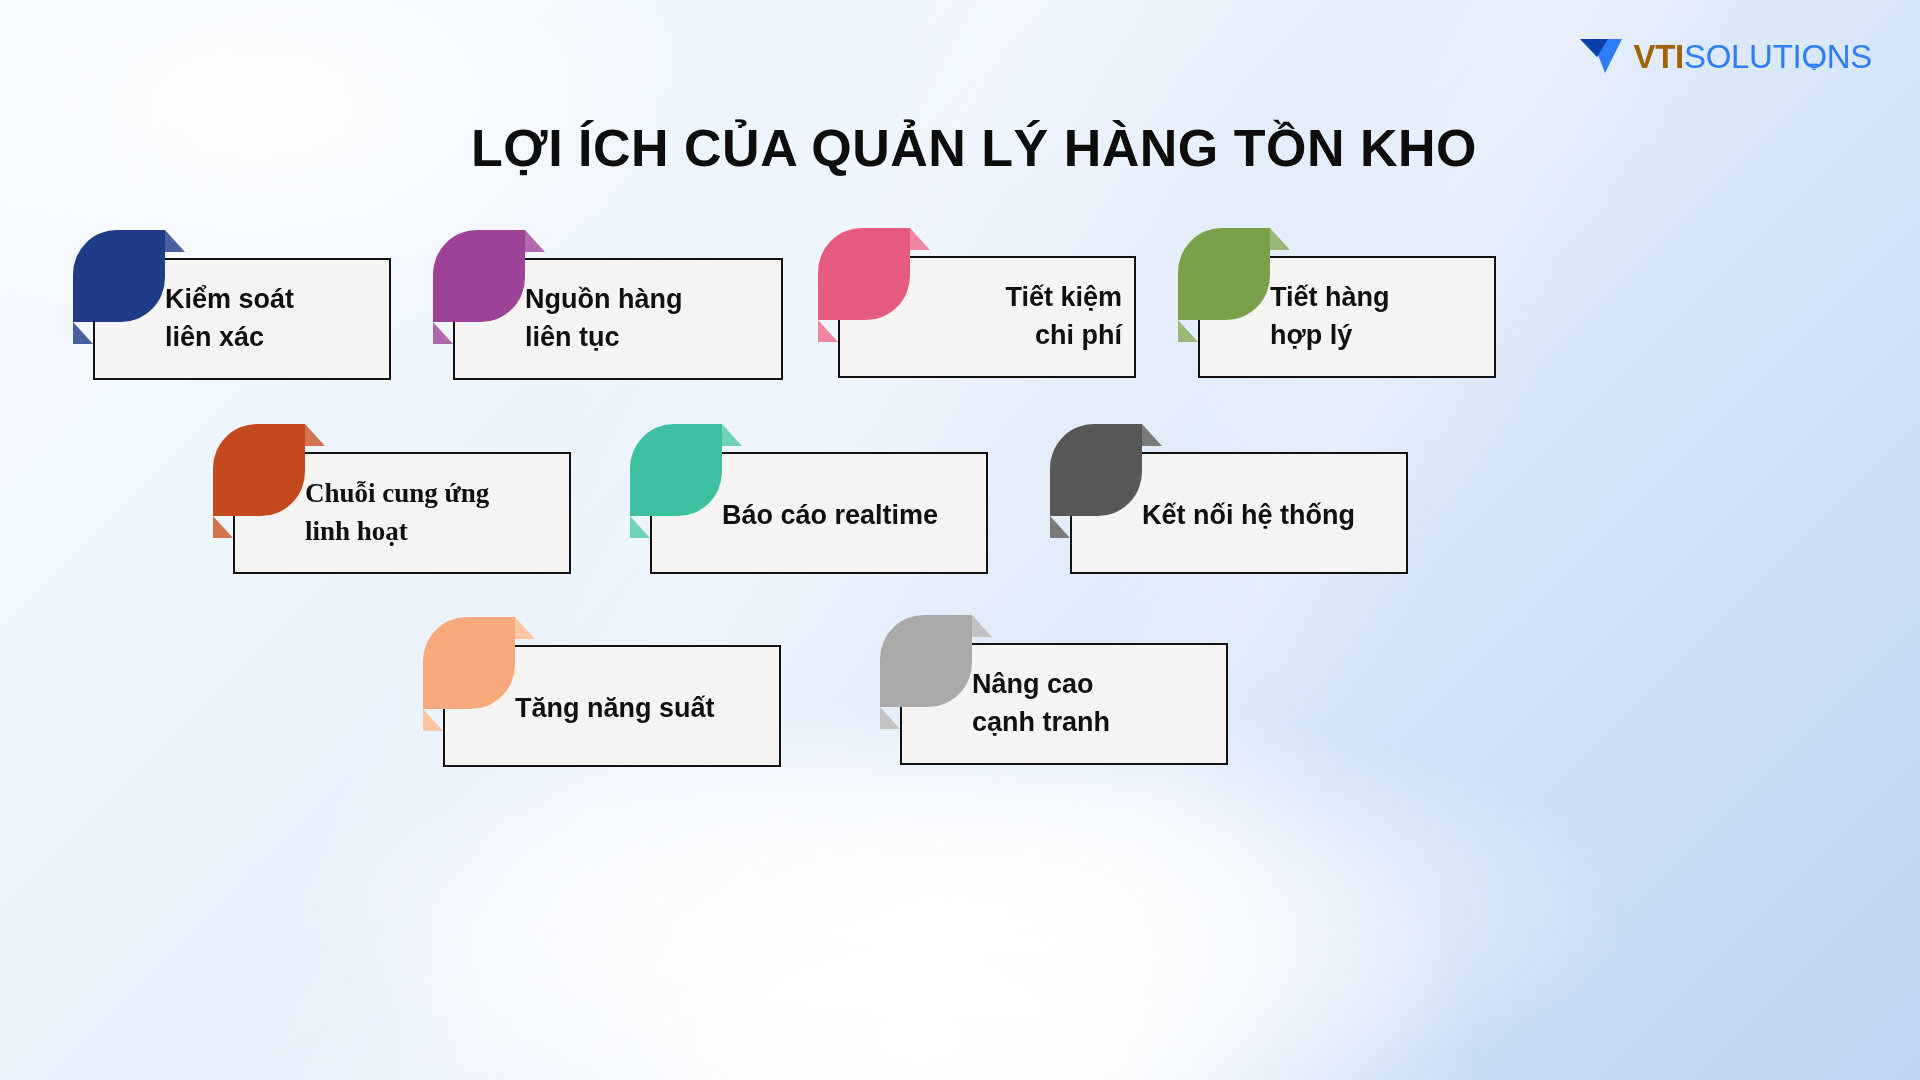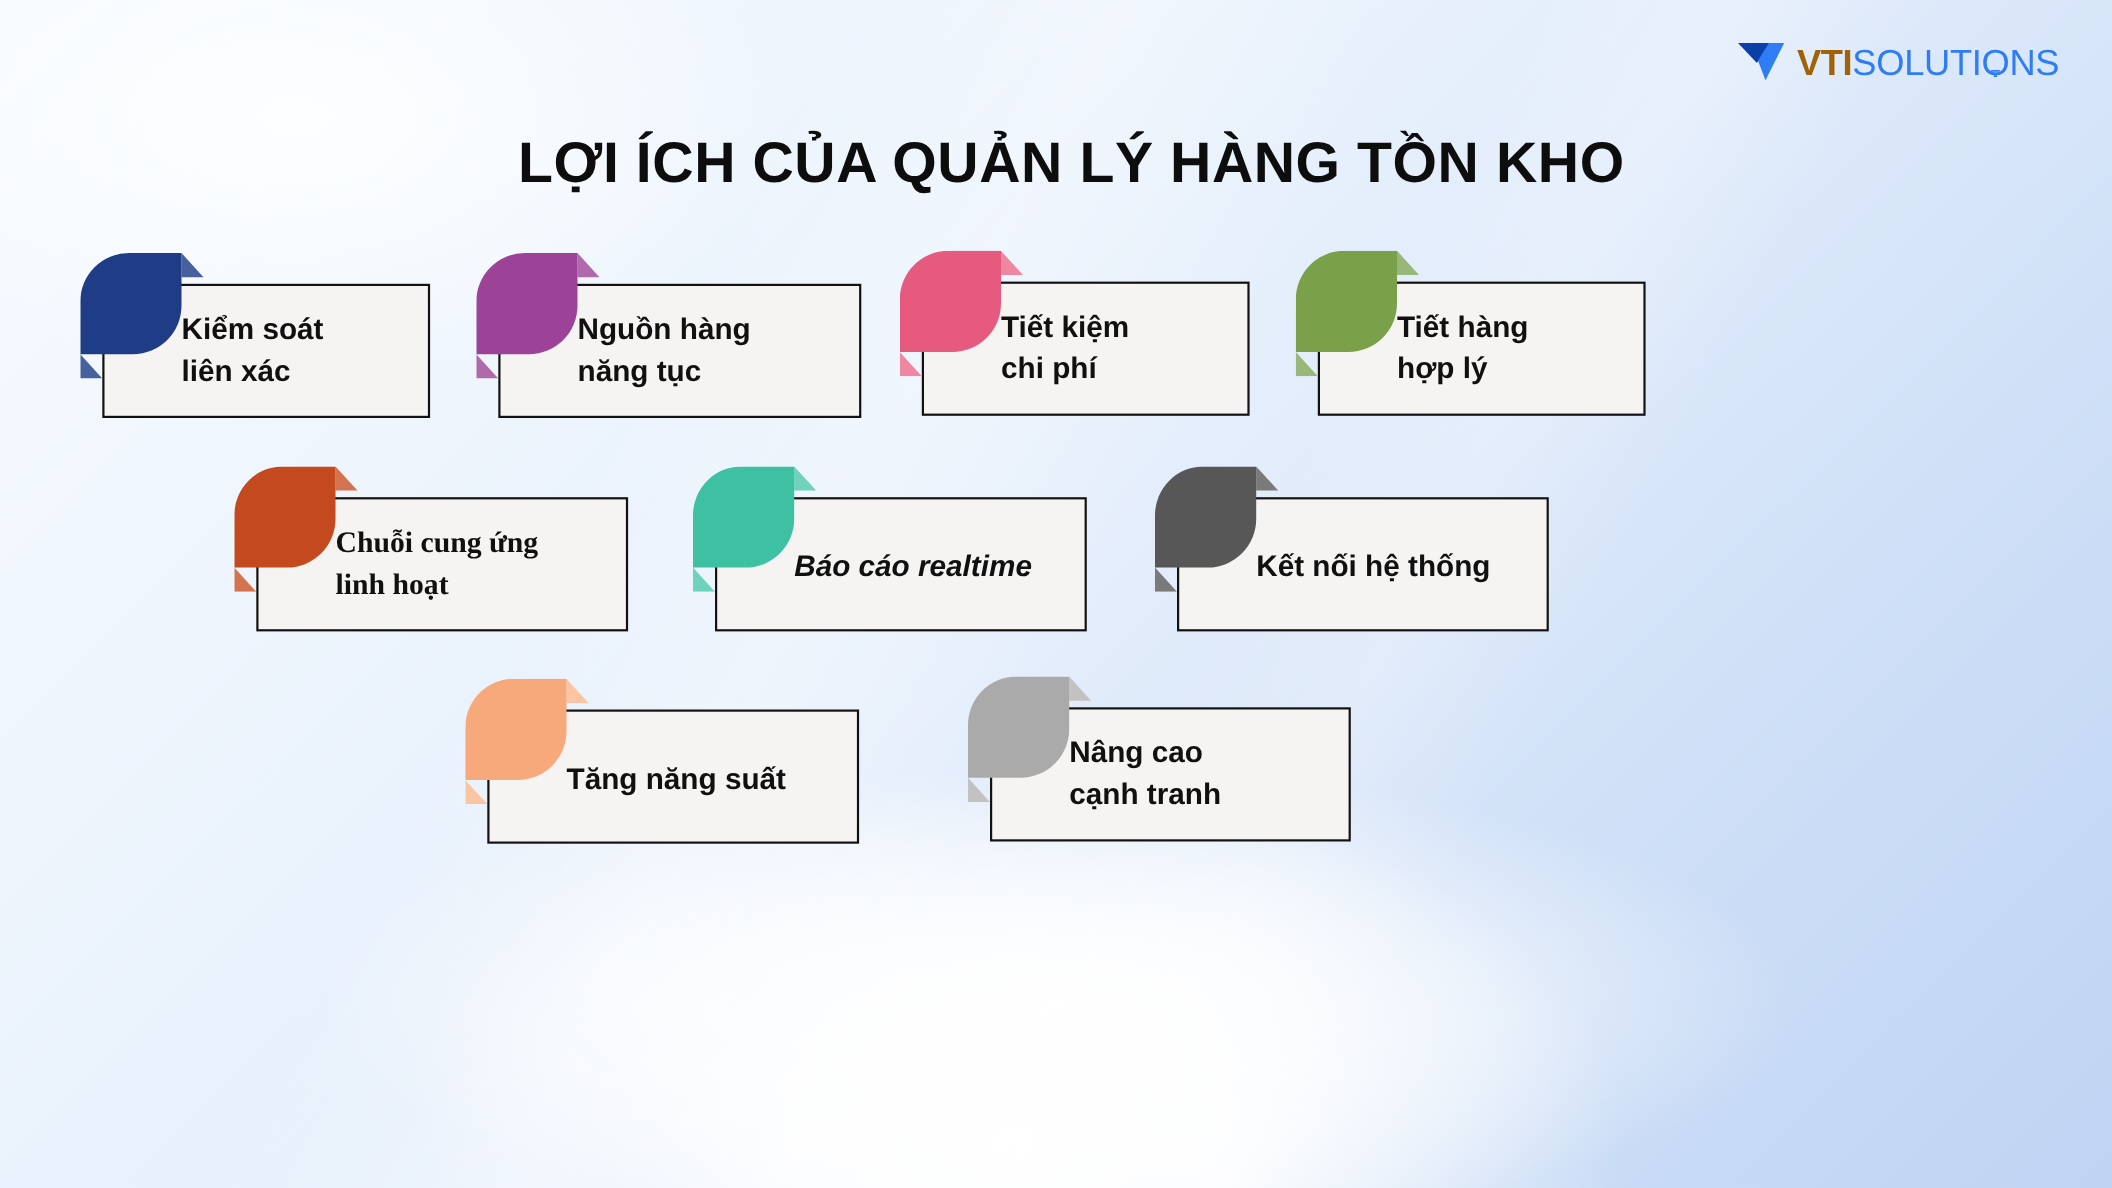--- a/index.html
+++ b/index.html
@@ -148,23 +148,23 @@
     <div class="card" style="left: 453px; top: 258px; width: 330px; height: 122px;">
       <div class="card-box" style="width: 330px; height: 122px; background: rgb(245, 244, 242); border-color: rgb(18, 18, 18);"></div>
       <div class="leaf-wrap" style="left: -20px; top: -28px;">
         <svg class="leaf-svg" width="114" height="114" viewBox="0 0 114 114">
           <polygon points="92,0 112,22 92,22" fill="#b06aac"></polygon>
           <polygon points="0,92 0,114 20,114" fill="#b06aac"></polygon>
           <path d="M 44.16 0 L 92 0 L 92 47.84 A 44.16 44.16 0 0 1 47.84 92 L 0 92 L 0 44.16 A 44.16 44.16 0 0 1 44.16 0 Z" fill="#9c4397"></path>
         </svg>
       </div>
       <div class="card-label" style="left: 72px; right: 14px; top: 22px;">Nguồn hàng
-năng tục</div>
-    </div>
-    <div class="card" style="left: 838px; top: 256px; width: 298px; height: 102px;">
+liên tục</div>
+    </div>
+    <div class="card" style="left: 838px; top: 256px; width: 298px; height: 102px; text-align: right;">
       <div class="card-box" style="width: 298px; height: 122px; background: rgb(245, 244, 242); border-color: rgb(18, 18, 18);"></div>
       <div class="leaf-wrap" style="left: -20px; top: -28px;">
         <svg class="leaf-svg" width="114" height="114" viewBox="0 0 114 114">
           <polygon points="92,0 112,22 92,22" fill="#ef87a2"></polygon>
           <polygon points="0,92 0,114 20,114" fill="#ef87a2"></polygon>
           <path d="M 44.16 0 L 92 0 L 92 47.84 A 44.16 44.16 0 0 1 47.84 92 L 0 92 L 0 44.16 A 44.16 44.16 0 0 1 44.16 0 Z" fill="#e75a80"></path>
         </svg>
       </div>
       <div class="card-label" style="left: 72px; right: 14px; top: 22px;">Tiết kiệm
 chi phí</div>
@@ -195,21 +195,21 @@
     </div>
     <div class="card" style="left: 650px; top: 452px; width: 338px; height: 122px;">
       <div class="card-box" style="width: 338px; height: 122px; background: rgb(245, 244, 242); border-color: rgb(18, 18, 18);"></div>
       <div class="leaf-wrap" style="left: -20px; top: -28px;">
         <svg class="leaf-svg" width="114" height="114" viewBox="0 0 114 114">
           <polygon points="92,0 112,22 92,22" fill="#6fd2bc"></polygon>
           <polygon points="0,92 0,114 20,114" fill="#6fd2bc"></polygon>
           <path d="M 44.16 0 L 92 0 L 92 47.84 A 44.16 44.16 0 0 1 47.84 92 L 0 92 L 0 44.16 A 44.16 44.16 0 0 1 44.16 0 Z" fill="#3ec0a3"></path>
         </svg>
       </div>
-      <div class="card-label" style="left: 72px; right: 14px; top: 44px; font-style: italic;">Báo cáo realtime</div>
+      <div class="card-label" style="left: 72px; right: 14px; top: 44px;">Báo cáo realtime</div>
     </div>
     <div class="card" style="left: 1070px; top: 452px; width: 338px; height: 122px;">
       <div class="card-box" style="width: 338px; height: 122px; background: rgb(245, 244, 242); border-color: rgb(18, 18, 18);"></div>
       <div class="leaf-wrap" style="left: -20px; top: -28px;">
         <svg class="leaf-svg" width="114" height="114" viewBox="0 0 114 114">
           <polygon points="92,0 112,22 92,22" fill="#7a7a7a"></polygon>
           <polygon points="0,92 0,114 20,114" fill="#7a7a7a"></polygon>
           <path d="M 44.16 0 L 92 0 L 92 47.84 A 44.16 44.16 0 0 1 47.84 92 L 0 92 L 0 44.16 A 44.16 44.16 0 0 1 44.16 0 Z" fill="#575757"></path>
         </svg>
       </div>

